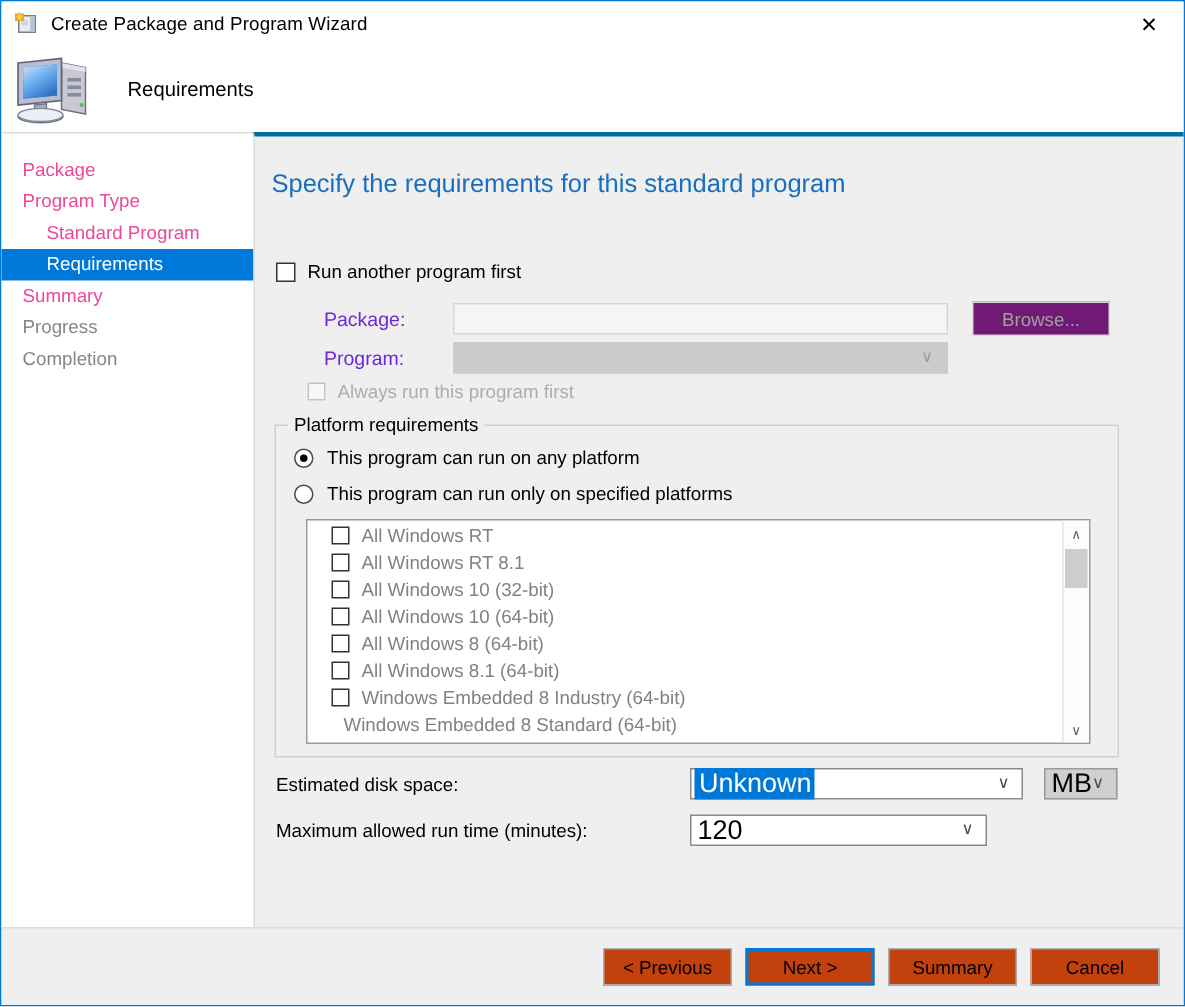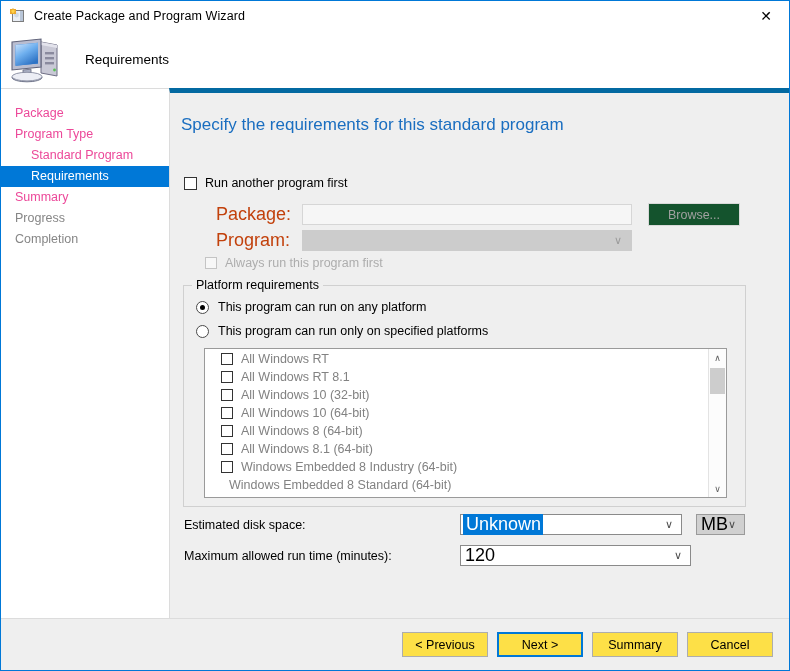--- a/index.html
+++ b/index.html
@@ -113,21 +113,21 @@
   .nav-item.indent { padding-left: 30px; }
   .nav-item.selected {
     background: #0078d7;
     color: #ffffff;
   }
   .nav-item.disabled { color: #868686; }
 
   .content {
     flex: 1 1 auto;
     background: #efefef;
-    border-top: 5px solid #0369a1;
+    border-top: 3px solid #0369a1;
     border-left: 1px solid #dcdcdc;
     position: relative;
     box-sizing: border-box;
   }
 
   .page-title {
     position: absolute;
     left: 11px;
     top: 22px;
     font-size: 17px;
@@ -181,22 +181,22 @@
   }
   .run-first .lbl { margin-left: 8px; font-size: 12.5px; }
 
   .field-row {
     position: absolute;
     display: flex;
     align-items: center;
   }
   .field-label {
     width: 118px;
-    font-size: 18px;
-    color: #c2410c;
+    font-size: 13px;
+    color: #6d28d9;
     padding-left: 32px;
     box-sizing: border-box;
   }
   .textbox {
     width: 330px;
     height: 21px;
     box-sizing: border-box;
     background: #f6f6f6;
     border: 1px solid #d6d6d6;
   }
@@ -214,21 +214,21 @@
     top: 4px;
     color: #9a9a9a;
     font-size: 11px;
     line-height: 11px;
   }
   .btn-dim {
     width: 92px;
     height: 23px;
     margin-left: 16px;
     box-sizing: border-box;
-    background: #14532d;
+    background: #701a75;
     border: 1px solid #d9d9d9;
     color: #a0a0a0;
     font-size: 12.5px;
     display: flex;
     align-items: center;
     justify-content: center;
   }
 
   .always-row {
     position: absolute;
@@ -378,21 +378,21 @@
     align-items: center;
     justify-content: flex-end;
     padding-right: 16px;
     box-sizing: border-box;
   }
   .btn {
     width: 86px;
     height: 25px;
     margin-left: 9px;
     box-sizing: border-box;
-    background: #fde047;
+    background: #c2410c;
     border: 1px solid #adadad;
     font-size: 12.5px;
     color: #000000;
     display: flex;
     align-items: center;
     justify-content: center;
     font-family: "Liberation Sans", sans-serif;
   }
   .btn.default {
     border: 2px solid #0078d7;
@@ -551,21 +551,21 @@
         <span class="arrow">∨</span>
       </div>
       <div class="combo gray" style="left:526px; top:421px; width:49px;">
         <span class="val">MB</span>
         <span class="arrow">∨</span>
       </div>
 
       <div class="bottom-row" style="left:14px; top:456px;">
         <span class="bottom-label">Maximum allowed run time (minutes):</span>
       </div>
-      <div class="combo" style="left:290px; top:452px; width:231px;">
+      <div class="combo" style="left:290px; top:452px; width:198px;">
         <span class="val">120</span>
         <span class="arrow">∨</span>
       </div>
 
     </div>
   </div>
 
   <div class="footer">
     <div class="btn">&lt; Previous</div>
     <div class="btn default">Next &gt;</div>

